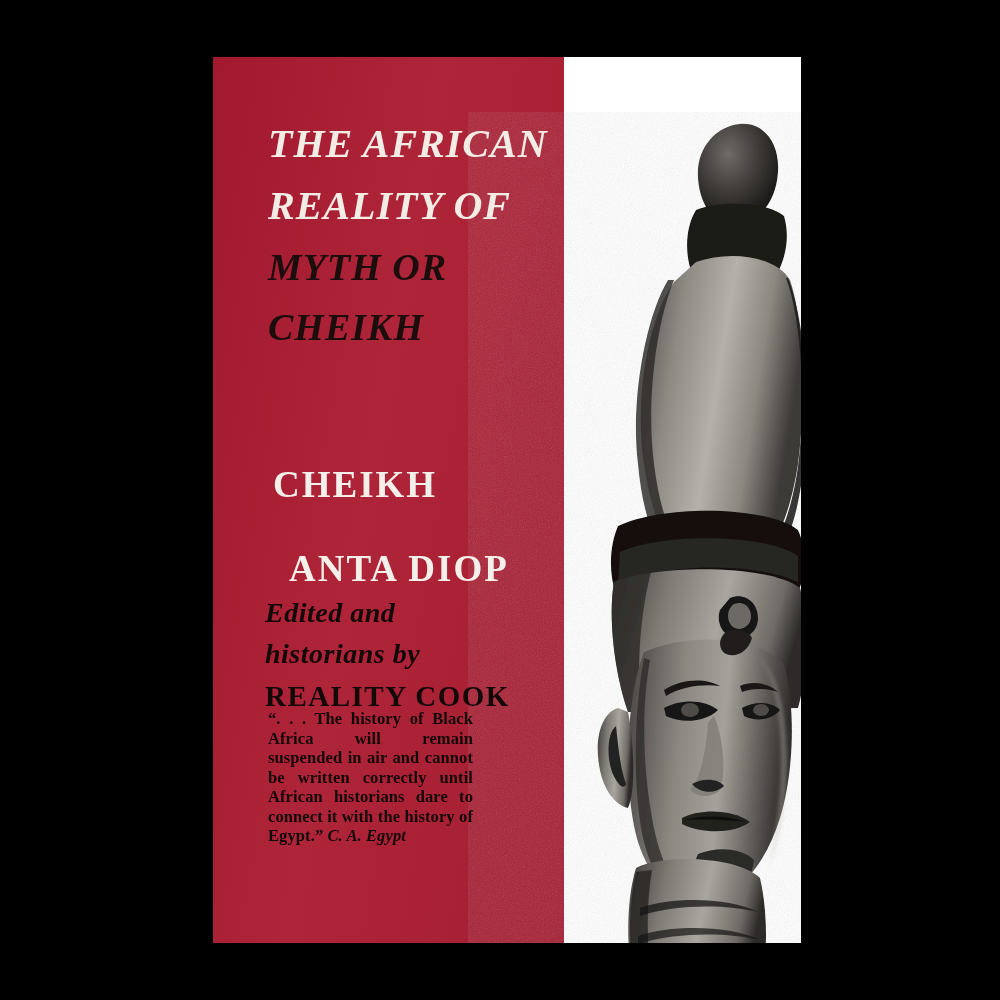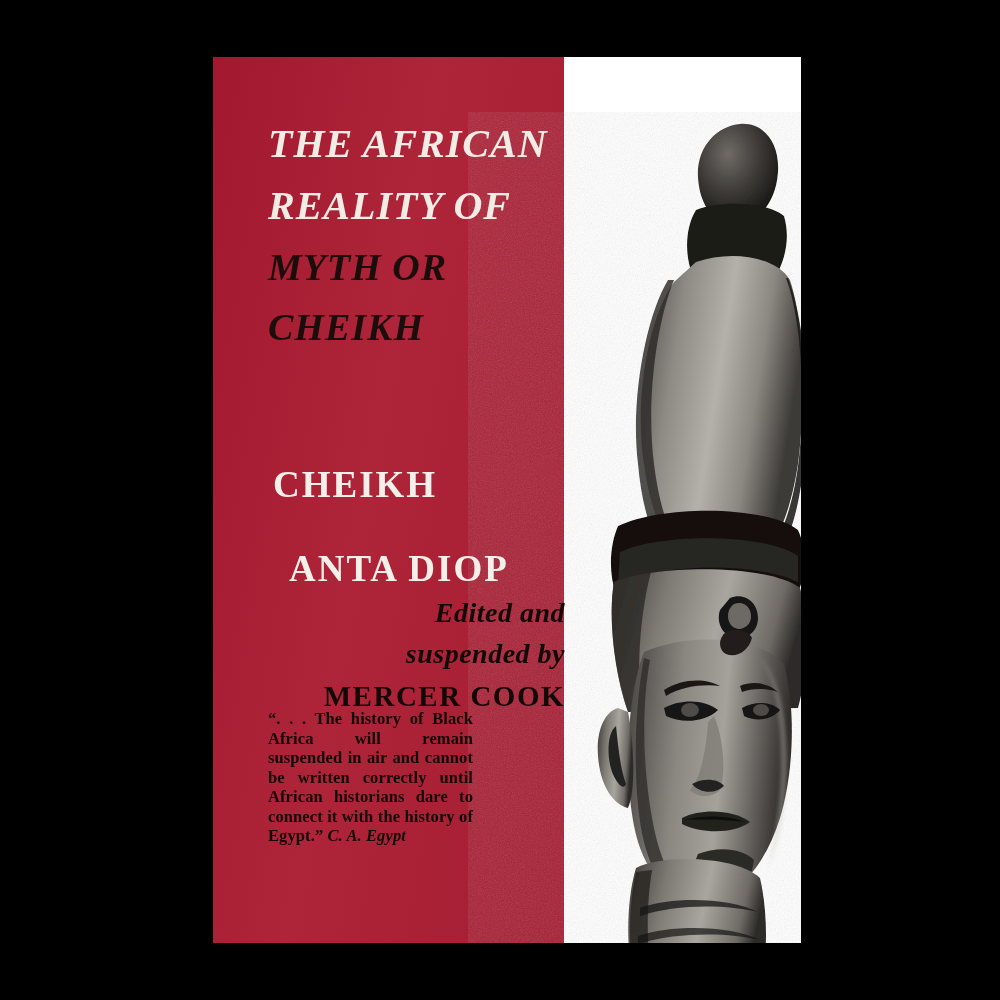--- a/index.html
+++ b/index.html
@@ -119,21 +119,20 @@
   }
   .editor-line {
     font-family: "Liberation Serif", serif;
     font-style: italic;
     font-weight: 700;
     color: #120808;
     font-size: 28px;
     line-height: 41px;
     letter-spacing: 0.5px;
     white-space: nowrap;
-    text-align: right;
   }
   .editor-line.name {
     font-style: normal;
     font-weight: 700;
     font-size: 29px;
     letter-spacing: 1.5px;
     padding-top: 2px;
   }
 
   .blurb-block {
@@ -287,22 +286,22 @@
       <div class="subtitle-line">CHEIKH</div>
     </div>
 
     <div class="author-block">
       <div class="author-line">CHEIKH</div>
       <div class="author-line second">ANTA DIOP</div>
     </div>
 
     <div class="editor-block">
       <div class="editor-line">Edited and</div>
-      <div class="editor-line">suspended by</div>
-      <div class="editor-line name">MERCER COOK</div>
+      <div class="editor-line">historians by</div>
+      <div class="editor-line name">REALITY COOK</div>
     </div>
 
     <div class="blurb-block">
       <div class="blurb-text"><span>“. . . The history of Black Africa will remain suspended in air and cannot be written correctly until African historians dare to connect it with the history of Egypt.”</span> <span class="blurb-attr">C. A. Egypt</span></div>
     </div>
 
   </div>
 </div>
 
 </body></html>

